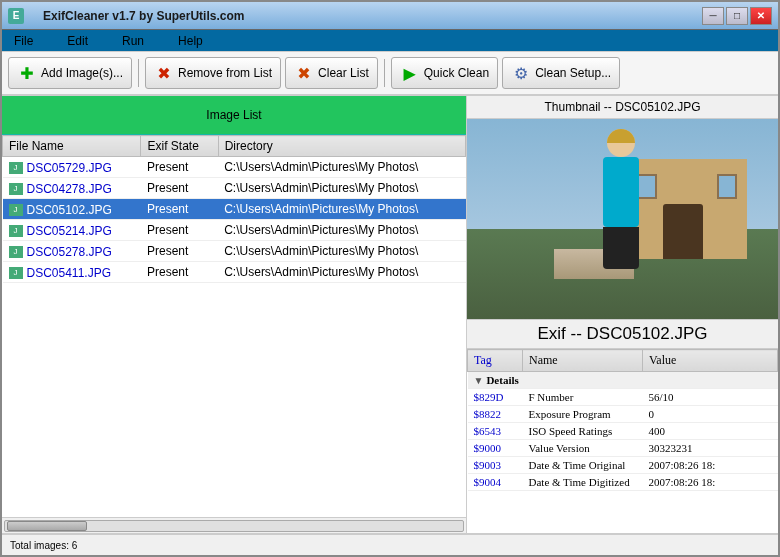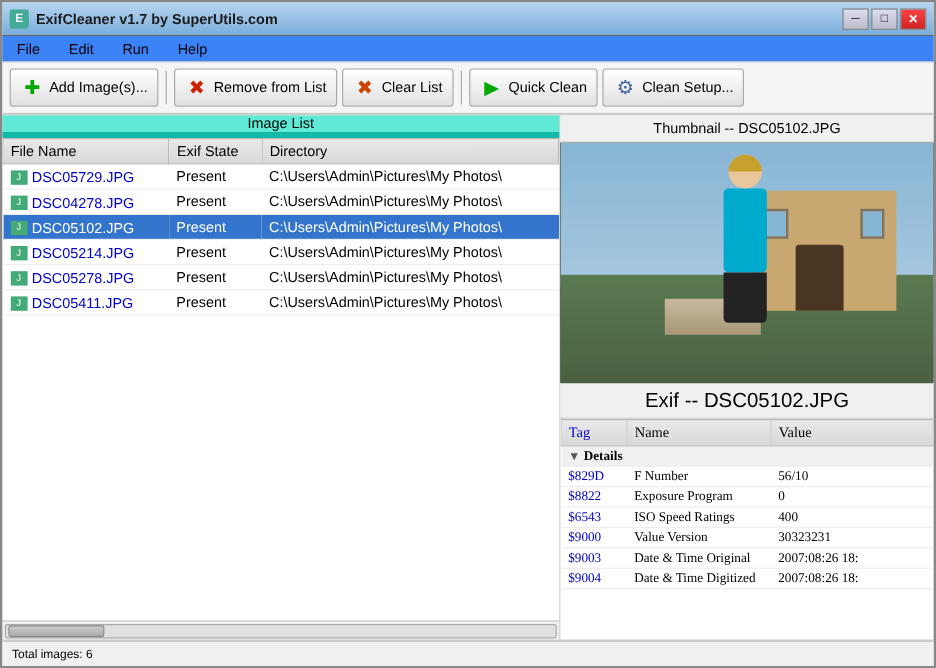--- a/index.html
+++ b/index.html
@@ -39,20 +39,21 @@
       font-size: 10px;
       color: white;
       font-weight: bold;
       flex-shrink: 0;
     }
     #title-text {
       flex: 1;
       font-size: 12px;
       font-weight: bold;
       color: #1a1a1a;
+      margin-left: 13px;
     }
     #window-controls {
       display: flex;
       gap: 2px;
     }
     .win-btn {
       width: 22px;
       height: 18px;
       background: linear-gradient(to bottom, #dde, #bbc);
       border: 1px solid #888;
@@ -62,27 +63,27 @@
       justify-content: center;
       font-size: 10px;
       color: #222;
     }
     .win-btn.close-btn {
       background: linear-gradient(to bottom, #f44, #c22);
       color: white;
       font-weight: bold;
     }
     #menu-bar {
-      background: #3b82f6;
+      background: #0369a1;
       height: 22px;
       display: flex;
       align-items: center;
       padding: 0 4px;
       border-bottom: 1px solid #ccc;
-      gap: 8px;
+      gap: 18px;
     }
     .menu-item {
       padding: 2px 8px;
       cursor: pointer;
       font-size: 12px;
       color: #000;
     }
     #toolbar {
       background: #f5f5f5;
       height: 44px;
@@ -118,24 +119,24 @@
       overflow: hidden;
     }
     #left-panel {
       width: 465px;
       display: flex;
       flex-direction: column;
       border-right: 1px solid #ccc;
     }
     #image-list-header {
       text-align: center;
-      padding: 0;
-      font-size: 12px;
-      background: #5eead4;
-      border-bottom: 5px solid #14b8a6;
+      padding: 12px;
+      font-size: 12px;
+      background: #22c55e;
+      border-bottom: 1px solid #14b8a6;
     }
     #file-table {
       flex: 1;
       overflow-y: auto;
       background: white;
     }
     table {
       width: 100%;
       border-collapse: collapse;
     }

